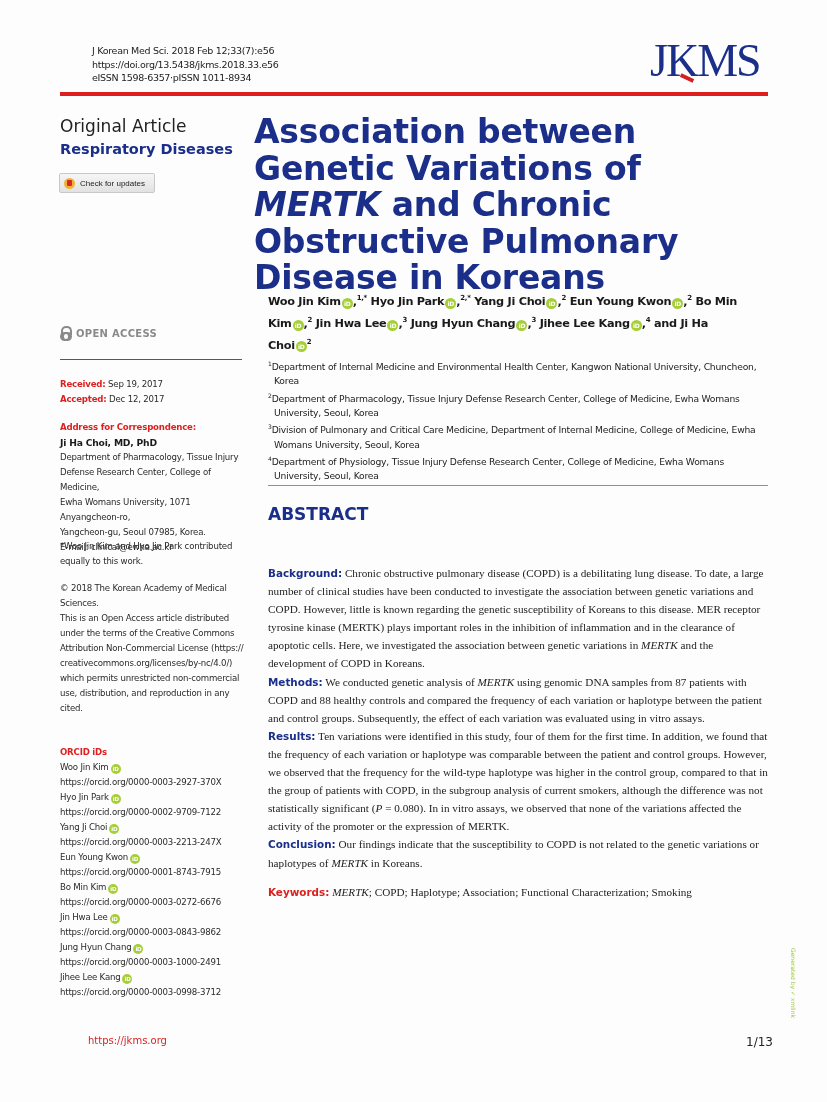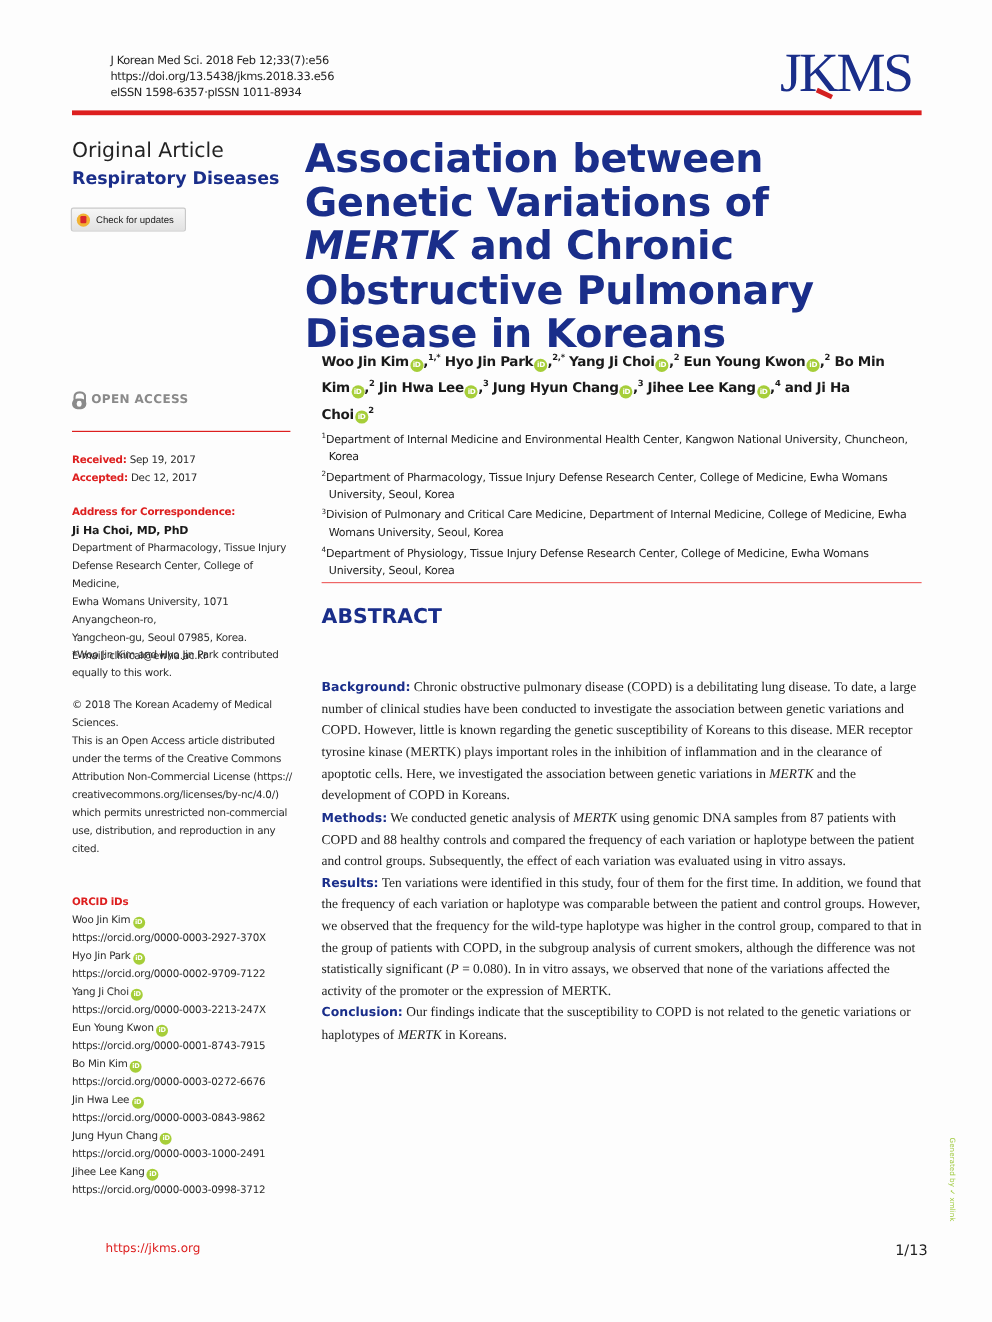--- a/index.html
+++ b/index.html
@@ -158,19 +158,20 @@
   </div>
 
 <div class="abs mid-rule"></div>
 <div class="abs abstract-head">ABSTRACT</div>
 
 <div class="abs abstract">
   <p><span class="lab">Background:</span><span> Chronic obstructive pulmonary disease (COPD) is a debilitating lung disease. To date, a large number of clinical studies have been conducted to investigate the association between genetic variations and COPD. However, little is known regarding the genetic susceptibility of Koreans to this disease. MER receptor tyrosine kinase (MERTK) plays important roles in the inhibition of inflammation and in the clearance of apoptotic cells. Here, we investigated the association between genetic variations in </span><i>MERTK</i><span> and the development of COPD in Koreans.</span></p>
   <p><span class="lab">Methods:</span><span> We conducted genetic analysis of </span><i>MERTK</i><span> using genomic DNA samples from 87 patients with COPD and 88 healthy controls and compared the frequency of each variation or haplotype between the patient and control groups. Subsequently, the effect of each variation was evaluated using in vitro assays.</span></p>
   <p><span class="lab">Results:</span><span> Ten variations were identified in this study, four of them for the first time. In addition, we found that the frequency of each variation or haplotype was comparable between the patient and control groups. However, we observed that the frequency for the wild-type haplotype was higher in the control group, compared to that in the group of patients with COPD, in the subgroup analysis of current smokers, although the difference was not statistically significant (</span><i>P</i><span> = 0.080). In in vitro assays, we observed that none of the variations affected the activity of the promoter or the expression of MERTK.</span></p>
   <p><span class="lab">Conclusion:</span><span> Our findings indicate that the susceptibility to COPD is not related to the genetic variations or haplotypes of </span><i>MERTK</i><span> in Koreans.</span></p>
+  <p class="kw"><span class="kw-lab">Keywords:</span> <i>MERTK</i><span>; COPD; Haplotype; Association; Functional Characterization; Smoking</span></p>
 </div>
 
 <a class="abs footer-link">https://jkms.org</a>
 <div class="abs page-num">1/13</div>
 <div class="abs crossmark">
     <span>Generated by ✓ xmlink</span>
   </div>
 
 </body></html>

